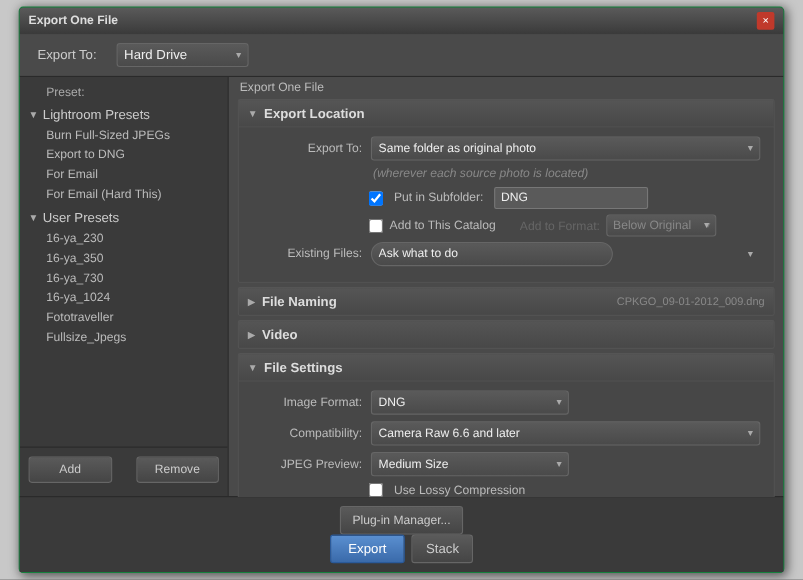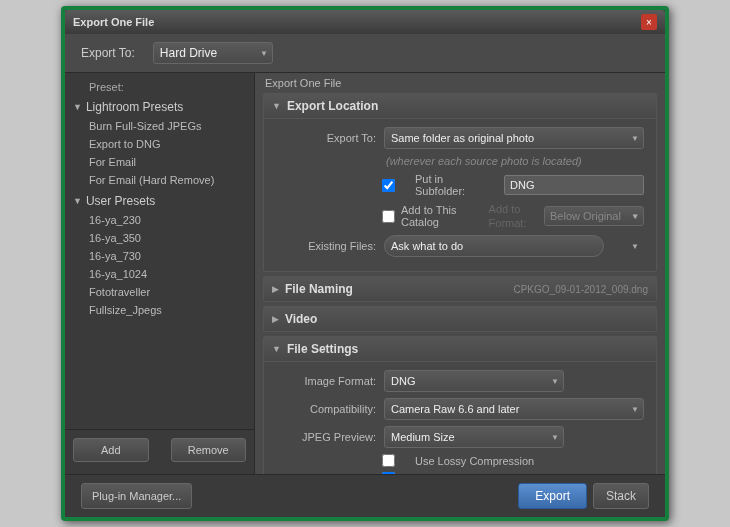--- a/index.html
+++ b/index.html
@@ -8,24 +8,24 @@
       font-size: 12px;
       background: #c8c8c8;
       display: flex;
       justify-content: center;
       align-items: center;
       width: 730px;
       height: 527px;
       overflow: hidden;
     }
     .dialog {
-      width: 608px;
+      width: 696px;
       height: 515px;
       background: #3c3c3c;
-      border: 4px solid #15803d;
+      border: 1px solid #15803d;
       border-radius: 4px;
       display: flex;
       flex-direction: column;
       box-shadow: 2px 2px 10px rgba(0,0,0,0.6);
     }
     .title-bar {
       background: linear-gradient(to bottom, #5a5a5a, #3a3a3a);
       height: 24px;
       display: flex;
       align-items: center;
@@ -245,21 +245,21 @@
       font-size: 11px;
       font-style: italic;
       margin-left: 110px;
       margin-bottom: 6px;
     }
     .checkbox-row {
       display: flex;
       align-items: center;
       margin-bottom: 5px;
       margin-left: 106px;
-      gap: 20px;
+      gap: 10px;
     }
     .checkbox-row input[type=checkbox] {
       width: 13px;
       height: 13px;
       cursor: pointer;
     }
     .checkbox-row label {
       color: #bbb;
       font-size: 11px;
       cursor: pointer;
@@ -285,20 +285,21 @@
       color: #888;
       font-size: 11px;
     }
     .bottom-bar {
       background: #3a3a3a;
       border-top: 1px solid #2a2a2a;
       padding: 8px 16px;
       display: flex;
       align-items: center;
       justify-content: space-between;
+      flex-direction: column;
     }
     .btn-plugin {
       height: 26px;
       background: linear-gradient(to bottom, #5a5a5a, #454545);
       color: #ccc;
       border: 1px solid #666;
       border-radius: 3px;
       cursor: pointer;
       font-size: 11px;
       padding: 0 10px;
@@ -365,21 +366,21 @@
       <div class="left-panel-header">Preset:</div>
 
       <div class="preset-group">
         <div class="preset-group-header">
           <span class="arrow">▼</span>
           <span>Lightroom Presets</span>
         </div>
         <div class="preset-item">Burn Full-Sized JPEGs</div>
         <div class="preset-item">Export to DNG</div>
         <div class="preset-item">For Email</div>
-        <div class="preset-item">For Email (Hard Remove)</div>
+        <div class="preset-item">For Email (Hard This)</div>
       </div>
 
       <div class="preset-group">
         <div class="preset-group-header">
           <span class="arrow">▼</span>
           <span>User Presets</span>
         </div>
         <div class="preset-item">16-ya_230</div>
         <div class="preset-item">16-ya_350</div>
         <div class="preset-item">16-ya_730</div>

